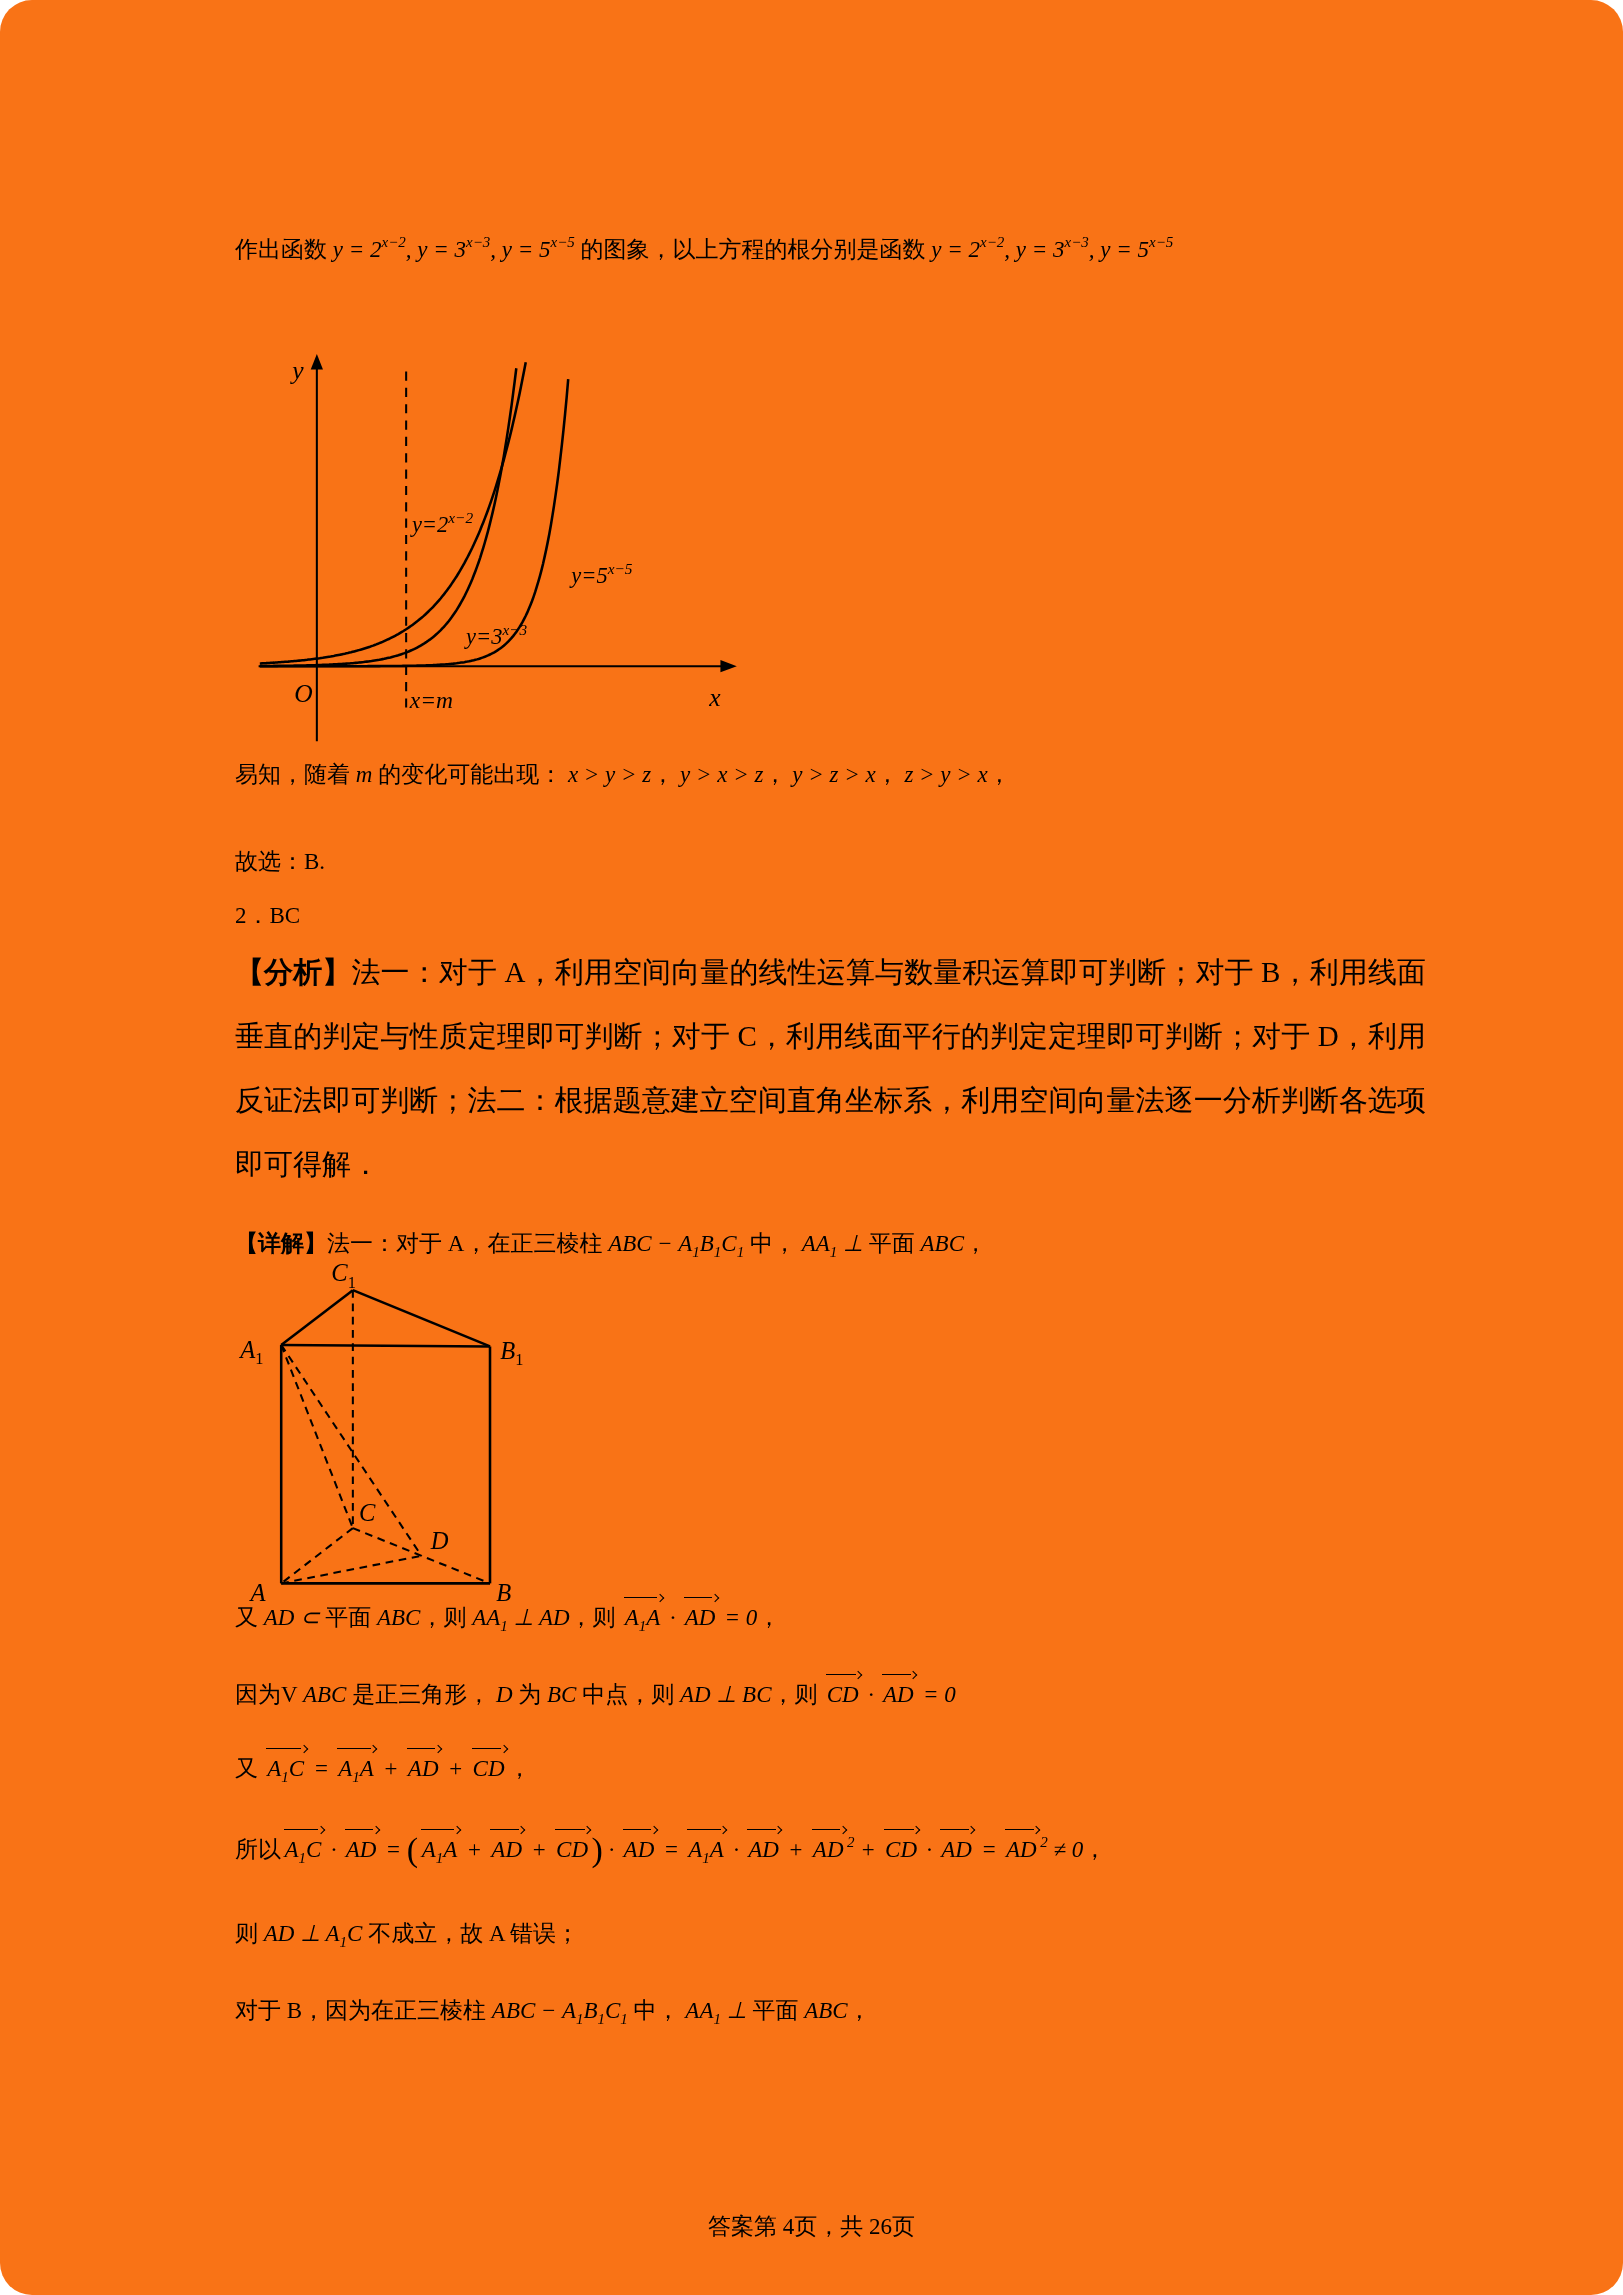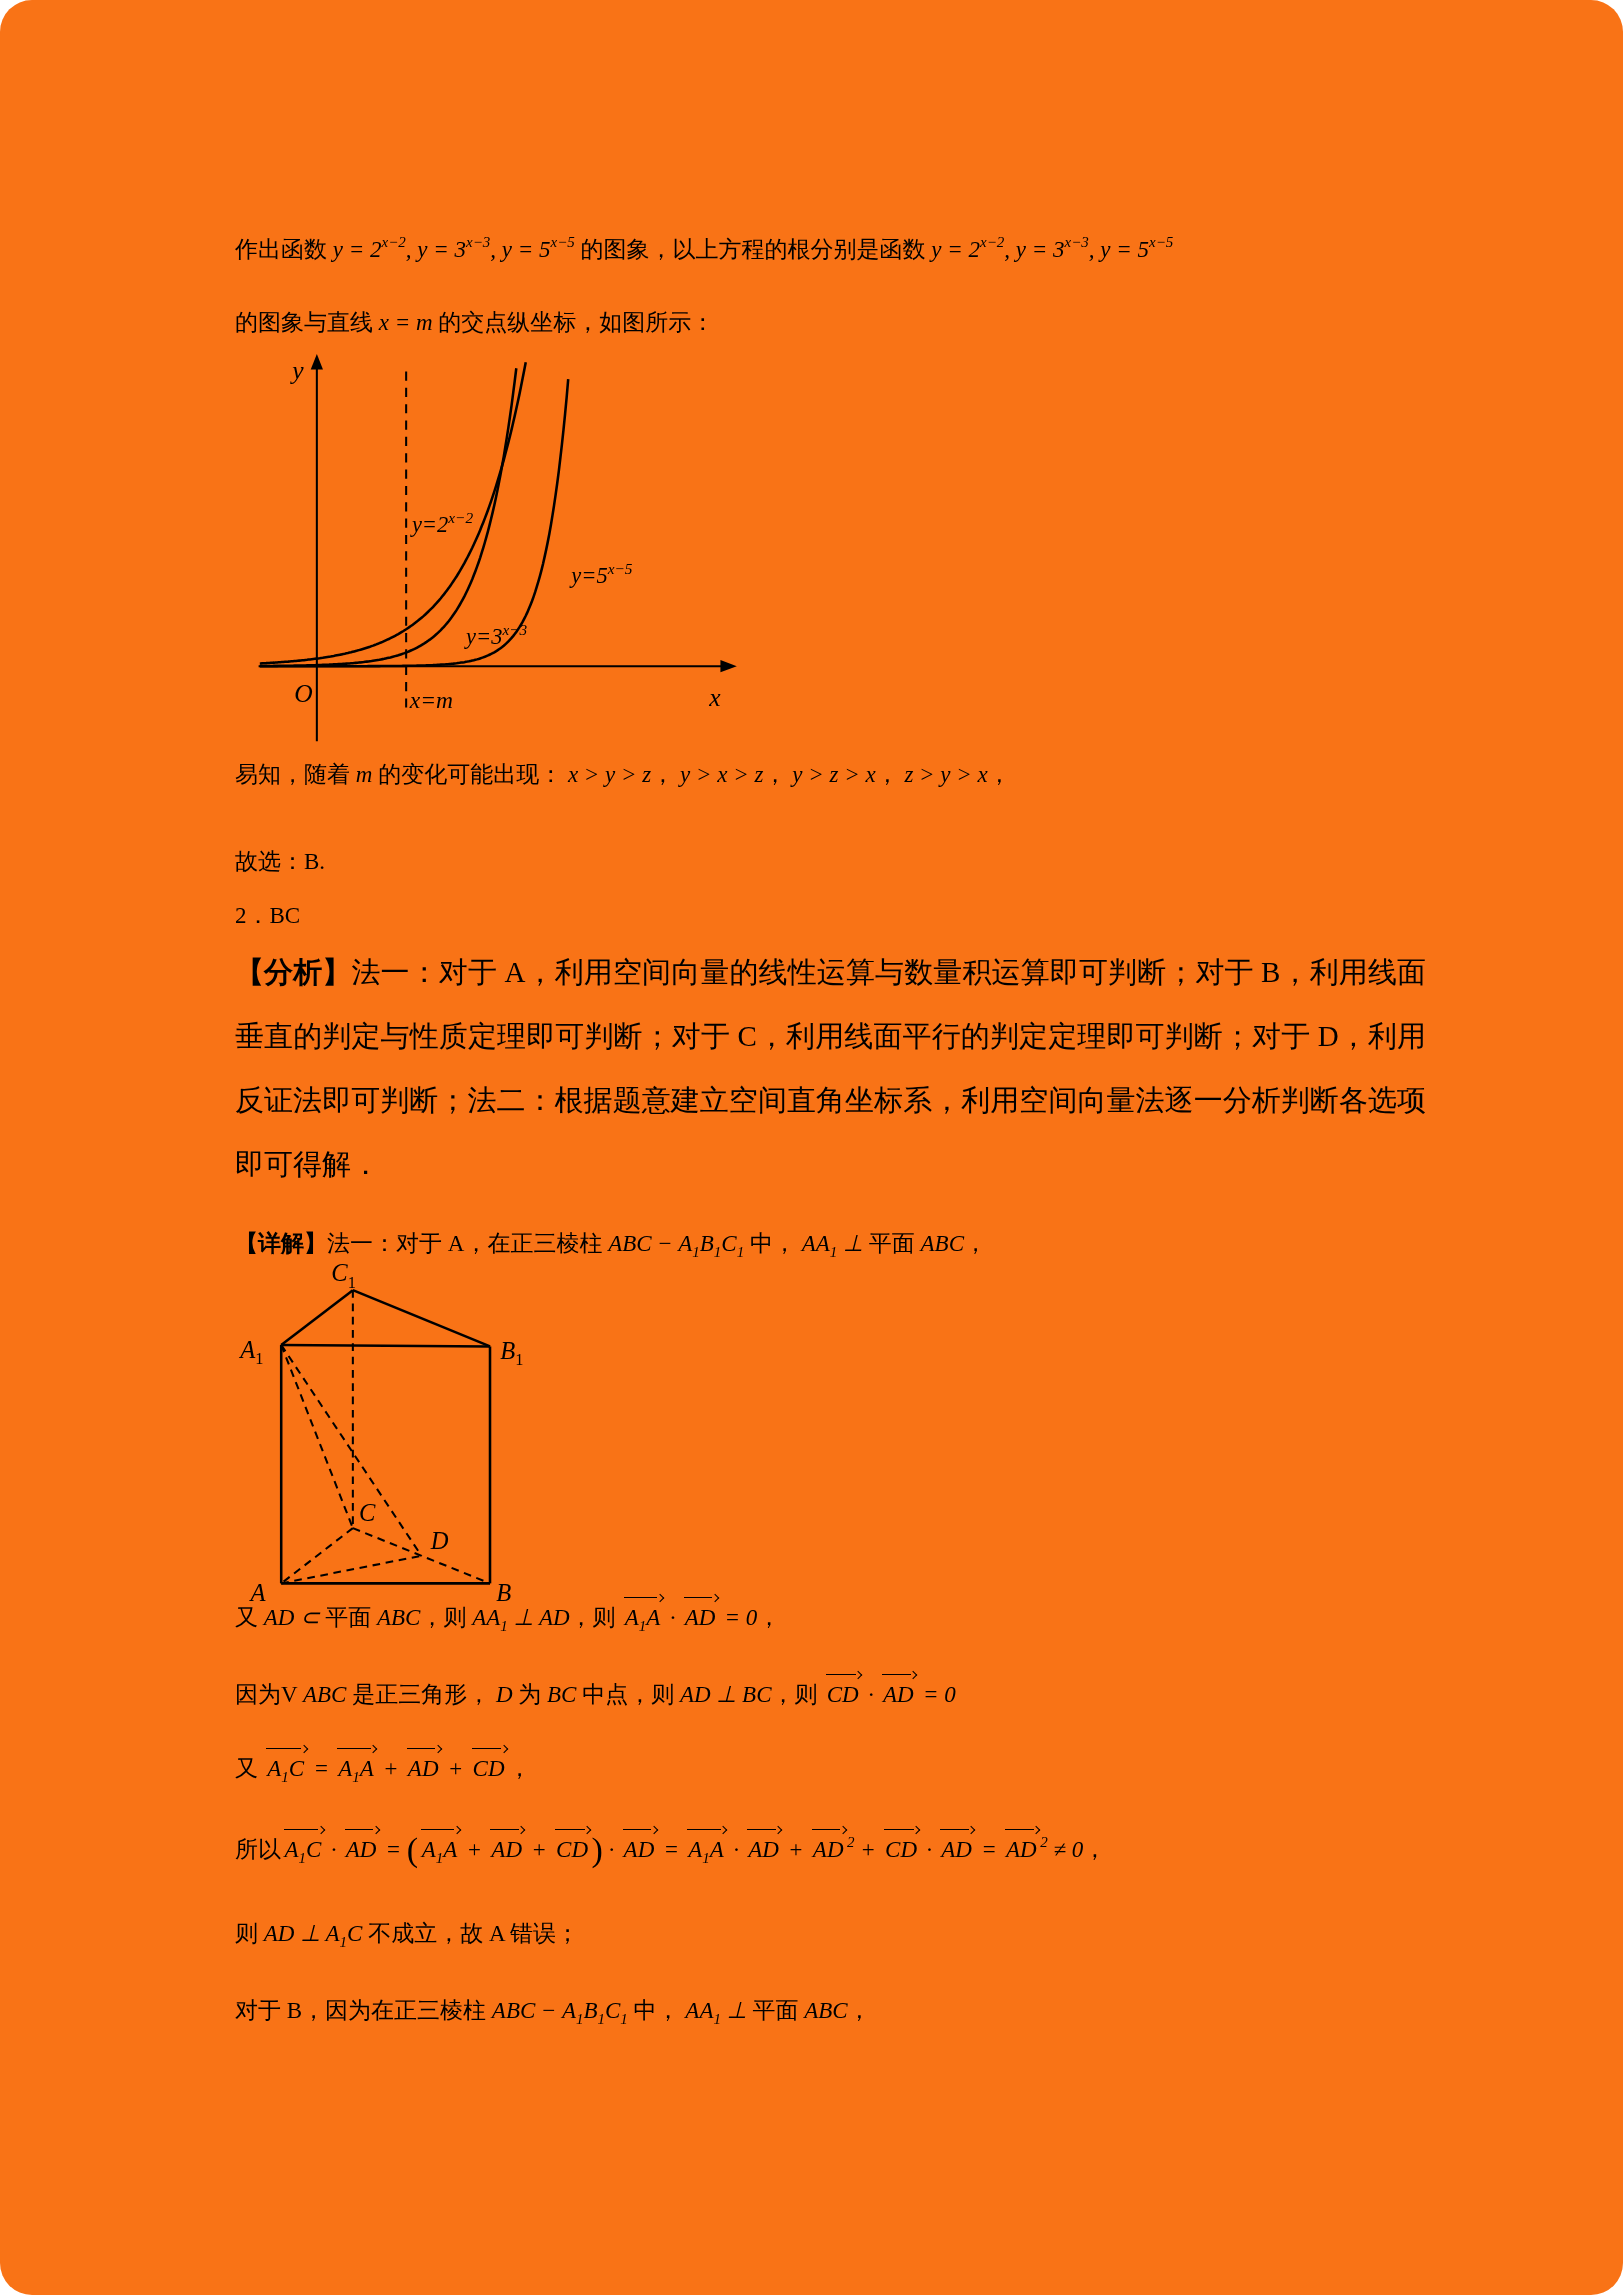--- a/index.html
+++ b/index.html
@@ -22,21 +22,20 @@
   .footer{position:absolute;left:0;width:100%;text-align:center;font-size:23px;color:#000;}
   svg text{fill:#000;}
   .svg-math{font-family:"Liberation Serif",serif;font-style:italic;}
 </style>
 </head>
 <body>
 
 <div class="page">
 
   <div class="tline" style="top:224px;"><span class="seg-c">作出函数 </span><span class="seg-m">y = 2</span><span class="seg-sup">x−2</span><span class="seg-m">, y = 3</span><span class="seg-sup">x−3</span><span class="seg-m">, y = 5</span><span class="seg-sup">x−5</span><span class="seg-c"> 的图象，以上方程的根分别是函数 </span><span class="seg-m">y = 2</span><span class="seg-sup">x−2</span><span class="seg-m">, y = 3</span><span class="seg-sup">x−3</span><span class="seg-m">, y = 5</span><span class="seg-sup">x−5</span></div>
-  <div class="tline" style="top:305px;"><span class="seg-c">的图象与直线 </span><span class="seg-m">x = m</span><span class="seg-c"> 的交点纵坐标，如图所示：</span></div>
 
   <svg id="chart-svg" style="position:absolute;left:230px;top:352px;" width="516" height="396" viewBox="0 0 1010 775">
       <line x1="170" y1="14" x2="170" y2="762" stroke="#000000" stroke-width="4"></line>
       <polygon points="170,4 158,34 182,34" fill="#000000"></polygon>
       <line x1="56" y1="615" x2="978" y2="615" stroke="#000000" stroke-width="4"></line>
       <polygon points="992,615 960,603 960,627" fill="#000000"></polygon>
       <path d="M58.4,609.5 L61.4,609.4 L64.5,609.2 L67.6,609.0 L70.7,608.9 L73.8,608.7 L76.8,608.5 L79.9,608.3 L83.0,608.1 L86.1,608.0 L89.2,607.8 L92.2,607.6 L95.3,607.3 L98.4,607.1 L101.5,606.9 L104.6,606.7 L107.6,606.4 L110.7,606.2 L113.8,606.0 L116.9,605.7 L120.0,605.4 L123.0,605.2 L126.1,604.9 L129.2,604.6 L132.3,604.3 L135.4,604.0 L138.4,603.7 L141.5,603.4 L144.6,603.1 L147.7,602.7 L150.8,602.4 L153.8,602.0 L156.9,601.7 L160.0,601.3 L163.1,600.9 L166.2,600.5 L169.2,600.1 L172.3,599.7 L175.4,599.3 L178.5,598.8 L181.6,598.4 L184.6,597.9 L187.7,597.4 L190.8,596.9 L193.9,596.4 L197.0,595.9 L200.0,595.3 L203.1,594.8 L206.2,594.2 L209.3,593.6 L212.4,593.0 L215.4,592.4 L218.5,591.8 L221.6,591.1 L224.7,590.5 L227.8,589.8 L230.8,589.1 L233.9,588.3 L237.0,587.6 L240.1,586.8 L243.2,586.0 L246.2,585.2 L249.3,584.4 L252.4,583.5 L255.5,582.6 L258.6,581.7 L261.6,580.8 L264.7,579.8 L267.8,578.8 L270.9,577.8 L274.0,576.8 L277.0,575.7 L280.1,574.6 L283.2,573.4 L286.3,572.3 L289.4,571.1 L292.4,569.8 L295.5,568.6 L298.6,567.3 L301.7,565.9 L304.8,564.5 L307.8,563.1 L310.9,561.7 L314.0,560.2 L317.1,558.6 L320.2,557.0 L323.2,555.4 L326.3,553.7 L329.4,552.0 L332.5,550.2 L335.6,548.4 L338.6,546.6 L341.7,544.6 L344.8,542.7 L347.9,540.6 L351.0,538.5 L354.0,536.4 L357.1,534.2 L360.2,531.9 L363.3,529.6 L366.4,527.2 L369.4,524.7 L372.5,522.1 L375.6,519.5 L378.7,516.9 L381.8,514.1 L384.8,511.3 L387.9,508.3 L391.0,505.3 L394.1,502.3 L397.2,499.1 L400.2,495.8 L403.3,492.5 L406.4,489.0 L409.5,485.5 L412.6,481.9 L415.6,478.1 L418.7,474.3 L421.8,470.3 L424.9,466.2 L428.0,462.1 L431.0,457.8 L434.1,453.3 L437.2,448.8 L440.3,444.1 L443.4,439.3 L446.4,434.4 L449.5,429.3 L452.6,424.1 L455.7,418.7 L458.8,413.2 L461.8,407.5 L464.9,401.7 L468.0,395.7 L471.1,389.5 L474.2,383.2 L477.2,376.7 L480.3,370.0 L483.4,363.1 L486.5,356.0 L489.6,348.7 L492.6,341.2 L495.7,333.5 L498.8,325.6 L501.9,317.5 L505.0,309.1 L508.0,300.5 L511.1,291.7 L514.2,282.6 L517.3,273.2 L520.4,263.6 L523.4,253.7 L526.5,243.6 L529.6,233.1 L532.7,222.4 L535.8,211.4 L538.8,200.0 L541.9,188.4 L545.0,176.4 L548.1,164.0 L551.2,151.4 L554.2,138.3 L557.3,124.9 L560.4,111.1 L563.5,97.0 L566.6,82.4 L569.6,67.4 L572.7,52.0 L575.8,36.2 L578.9,19.9" fill="none" stroke="#000000" stroke-width="5"></path>
       <text x="356" y="352" font-size="44" class="svg-math"><tspan>y=2</tspan><tspan dy="-18" font-size="30">x−2</tspan></text>
       <path d="M58.4,614.5 L61.4,614.5 L64.5,614.5 L67.6,614.5 L70.7,614.5 L73.8,614.4 L76.8,614.4 L79.9,614.4 L83.0,614.4 L86.1,614.3 L89.2,614.3 L92.2,614.3 L95.3,614.2 L98.4,614.2 L101.5,614.2 L104.6,614.1 L107.6,614.1 L110.7,614.0 L113.8,614.0 L116.9,614.0 L120.0,613.9 L123.0,613.9 L126.1,613.8 L129.2,613.8 L132.3,613.7 L135.4,613.6 L138.4,613.6 L141.5,613.5 L144.6,613.5 L147.7,613.4 L150.8,613.3 L153.8,613.2 L156.9,613.2 L160.0,613.1 L163.1,613.0 L166.2,612.9 L169.2,612.8 L172.3,612.7 L175.4,612.6 L178.5,612.5 L181.6,612.4 L184.6,612.3 L187.7,612.1 L190.8,612.0 L193.9,611.9 L197.0,611.7 L200.0,611.6 L203.1,611.4 L206.2,611.3 L209.3,611.1 L212.4,610.9 L215.4,610.8 L218.5,610.6 L221.6,610.4 L224.7,610.2 L227.8,609.9 L230.8,609.7 L233.9,609.5 L237.0,609.2 L240.1,609.0 L243.2,608.7 L246.2,608.4 L249.3,608.1 L252.4,607.8 L255.5,607.5 L258.6,607.1 L261.6,606.8 L264.7,606.4 L267.8,606.0 L270.9,605.6 L274.0,605.2 L277.0,604.8 L280.1,604.3 L283.2,603.8 L286.3,603.3 L289.4,602.8 L292.4,602.3 L295.5,601.7 L298.6,601.1 L301.7,600.5 L304.8,599.8 L307.8,599.1 L310.9,598.4 L314.0,597.7 L317.1,596.9 L320.2,596.1 L323.2,595.2 L326.3,594.3 L329.4,593.4 L332.5,592.4 L335.6,591.4 L338.6,590.4 L341.7,589.3 L344.8,588.1 L347.9,586.9 L351.0,585.6 L354.0,584.3 L357.1,582.9 L360.2,581.5 L363.3,580.0 L366.4,578.4 L369.4,576.8 L372.5,575.0 L375.6,573.2 L378.7,571.4 L381.8,569.4 L384.8,567.4 L387.9,565.2 L391.0,563.0 L394.1,560.6 L397.2,558.2 L400.2,555.7 L403.3,553.0 L406.4,550.2 L409.5,547.3 L412.6,544.3 L415.6,541.1 L418.7,537.8 L421.8,534.3 L424.9,530.7 L428.0,526.9 L431.0,522.9 L434.1,518.8 L437.2,514.4 L440.3,509.9 L443.4,505.2 L446.4,500.3 L449.5,495.1 L452.6,489.7 L455.7,484.1 L458.8,478.2 L461.8,472.1 L464.9,465.7 L468.0,459.0 L471.1,451.9 L474.2,444.6 L477.2,437.0 L480.3,429.0 L483.4,420.6 L486.5,411.9 L489.6,402.8 L492.6,393.2 L495.7,383.3 L498.8,372.8 L501.9,362.0 L505.0,350.6 L508.0,338.7 L511.1,326.3 L514.2,313.3 L517.3,299.8 L520.4,285.6 L523.4,270.8 L526.5,255.4 L529.6,239.2 L532.7,222.3 L535.8,204.7 L538.8,186.3 L541.9,167.0 L545.0,146.9 L548.1,125.8 L551.2,103.9 L554.2,80.9 L557.3,56.9 L560.4,31.8" fill="none" stroke="#000000" stroke-width="5"></path>
       <text x="462" y="572" font-size="44" class="svg-math"><tspan>y=3</tspan><tspan dy="-18" font-size="30">x−3</tspan></text>
@@ -79,15 +78,16 @@
       <text x="392" y="560" font-size="48" class="svg-math"><tspan>D</tspan></text>
     </svg>
 
   <div class="tline" style="top:1596px;"><span class="seg-c">又 </span><span class="seg-m">AD</span><span class="seg-m"> ⊂ </span><span class="seg-c">平面 </span><span class="seg-m">ABC</span><span class="seg-c">，则 </span><span class="seg-m">AA</span><span class="seg-sub">1</span><span class="seg-m"> ⊥ AD</span><span class="seg-c">，则 </span><span class="vec"><span class="seg-m">A</span><span class="seg-sub">1</span><span class="seg-m">A</span></span><span class="seg-m"> · </span><span class="vec"><span class="seg-m">AD</span></span><span class="seg-m"> = 0</span><span class="seg-c">，</span></div>
   <div class="tline" style="top:1673px;"><span class="seg-c">因为</span><span class="seg-r">V </span><span class="seg-m">ABC</span><span class="seg-c"> 是正三角形， </span><span class="seg-m">D</span><span class="seg-c"> 为 </span><span class="seg-m">BC</span><span class="seg-c"> 中点，则 </span><span class="seg-m">AD ⊥ BC</span><span class="seg-c">，则 </span><span class="vec"><span class="seg-m">CD</span></span><span class="seg-m"> · </span><span class="vec"><span class="seg-m">AD</span></span><span class="seg-m"> = 0</span></div>
   <div class="tline" style="top:1747px;"><span class="seg-c">又 </span><span class="vec"><span class="seg-m">A</span><span class="seg-sub">1</span><span class="seg-m">C</span></span><span class="seg-m"> = </span><span class="vec"><span class="seg-m">A</span><span class="seg-sub">1</span><span class="seg-m">A</span></span><span class="seg-m"> + </span><span class="vec"><span class="seg-m">AD</span></span><span class="seg-m"> + </span><span class="vec"><span class="seg-m">CD</span></span><span class="seg-c">，</span></div>
   <div class="tline" style="top:1824px;"><span class="seg-c">所以</span><span class="vec"><span class="seg-m">A</span><span class="seg-sub">1</span><span class="seg-m">C</span></span><span class="seg-m"> · </span><span class="vec"><span class="seg-m">AD</span></span><span class="seg-m"> = </span><span class="bp">(</span><span class="vec"><span class="seg-m">A</span><span class="seg-sub">1</span><span class="seg-m">A</span></span><span class="seg-m"> + </span><span class="vec"><span class="seg-m">AD</span></span><span class="seg-m"> + </span><span class="vec"><span class="seg-m">CD</span></span><span class="bp">)</span><span class="seg-m"> · </span><span class="vec"><span class="seg-m">AD</span></span><span class="seg-m"> = </span><span class="vec"><span class="seg-m">A</span><span class="seg-sub">1</span><span class="seg-m">A</span></span><span class="seg-m"> · </span><span class="vec"><span class="seg-m">AD</span></span><span class="seg-m"> + </span><span class="vec"><span class="seg-m">AD</span></span><span class="seg-sup">2</span><span class="seg-m"> + </span><span class="vec"><span class="seg-m">CD</span></span><span class="seg-m"> · </span><span class="vec"><span class="seg-m">AD</span></span><span class="seg-m"> = </span><span class="vec"><span class="seg-m">AD</span></span><span class="seg-sup">2</span><span class="seg-m"> ≠ 0</span><span class="seg-c">，</span></div>
   <div class="tline" style="top:1916px;"><span class="seg-c">则 </span><span class="seg-m">AD ⊥ A</span><span class="seg-sub">1</span><span class="seg-m">C</span><span class="seg-c"> 不成立，故 </span><span class="seg-r">A</span><span class="seg-c"> 错误；</span></div>
   <div class="tline" style="top:1993px;"><span class="seg-c">对于 </span><span class="seg-r">B</span><span class="seg-c">，因为在正三棱柱 </span><span class="seg-m">ABC − A</span><span class="seg-sub">1</span><span class="seg-m">B</span><span class="seg-sub">1</span><span class="seg-m">C</span><span class="seg-sub">1</span><span class="seg-c"> 中， </span><span class="seg-m">AA</span><span class="seg-sub">1</span><span class="seg-m"> ⊥ </span><span class="seg-c">平面 </span><span class="seg-m">ABC</span><span class="seg-c">，</span></div>
 
+  <div class="footer" style="top:2211px;"><span class="seg-c">答案第 </span><span class="seg-r">4</span><span class="seg-c">页，共 </span><span class="seg-r">26</span><span class="seg-c">页</span></div>
 
 </div>
 
 
 </body></html>

